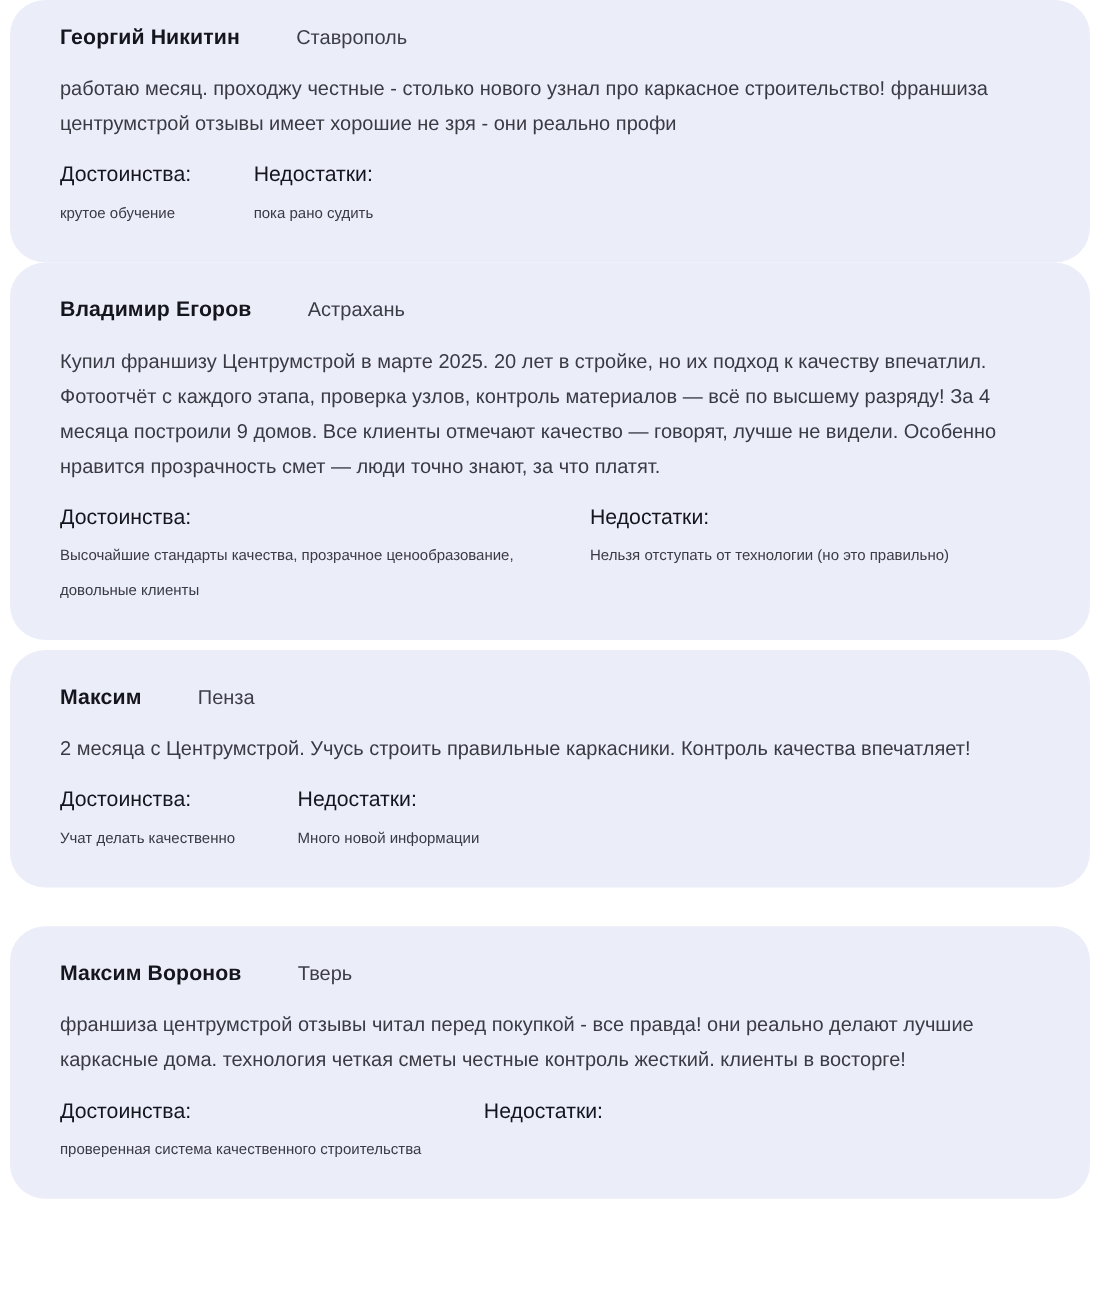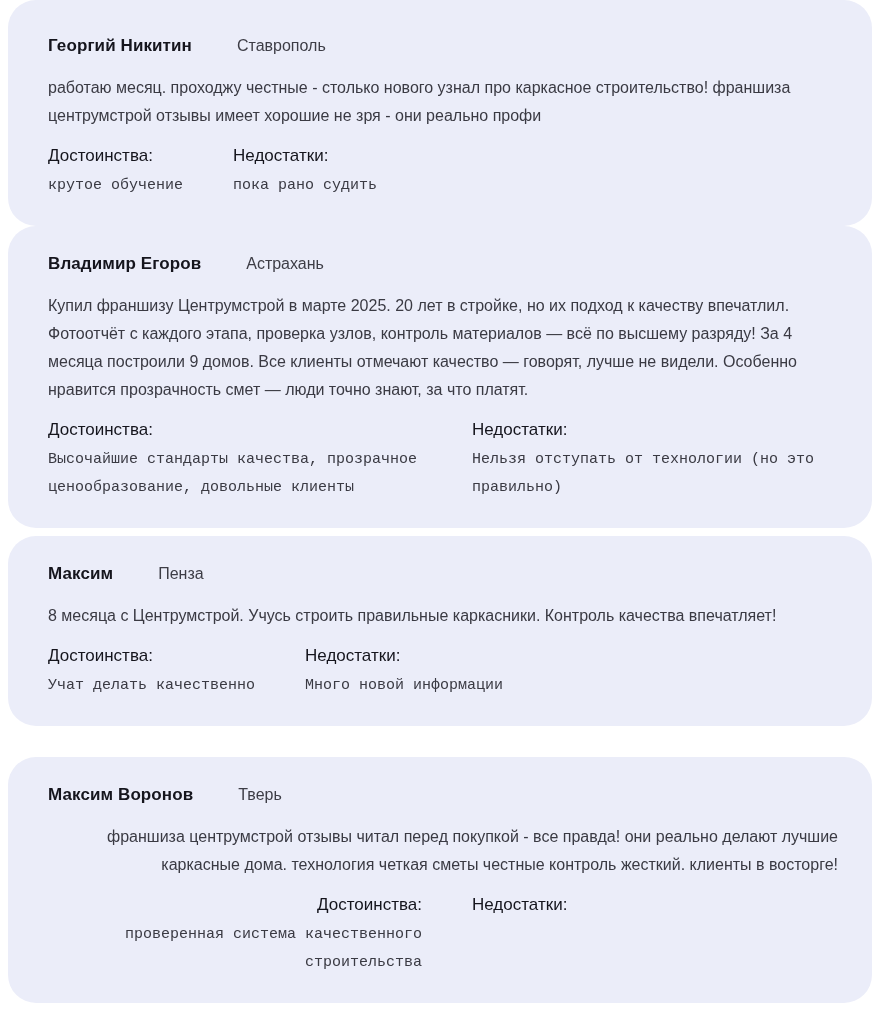--- a/index.html
+++ b/index.html
@@ -12,24 +12,24 @@
     background: #ffffff;
     font-family: "Liberation Sans", sans-serif;
   }
   .reviews-list { padding-top: 0; }
   .card {
     background: var(--card-bg);
     border-radius: 28px;
     margin: 0 2px 0 8px;
     padding: 28px 34px 26px 40px;
   }
-  .card--1 { padding-top: 36px; }
+  .card--1 { padding-top: 20px; }
   .card--2 { }
   .card--3 { margin-top: 8px; }
-  .card--4 { margin-top: 31px; text-align: right; }
+  .card--4 { margin-top: 31px; }
 
   .card-header {
     display: flex;
     align-items: baseline;
     gap: 45px;
   }
   .name {
     font-size: 17px;
     font-weight: 700;
     color: var(--ink-strong);
@@ -53,24 +53,23 @@
   }
   .pc-col { max-width: 374px; }
   .pc-label {
     font-size: 17px;
     font-weight: 400;
     line-height: 28px;
     color: var(--ink-strong);
   }
   .pc-text {
     margin-top: 2px;
-    font-size: 15px;
+    font-size: 12px;
     line-height: 28px;
     color: var(--ink-body);
-    font-family: Liberation Mono, monospace;
   }
 </style>
 </head>
 <body>
 
 <main class="reviews-list">
 
   <article class="card card--1">
     <div class="card-header">
       <span class="name">Георгий Никитин</span>
@@ -105,21 +104,21 @@
         <div class="pc-text">Нельзя отступать от технологии (но это правильно)</div>
       </div>
     </div>
   </article>
 
   <article class="card card--3">
     <div class="card-header">
       <span class="name">Максим</span>
       <span class="city">Пенза</span>
     </div>
-    <p class="review">8 месяца с Центрумстрой. Учусь строить правильные каркасники. Контроль качества впечатляет!</p>
+    <p class="review">2 месяца с Центрумстрой. Учусь строить правильные каркасники. Контроль качества впечатляет!</p>
     <div class="pros-cons">
       <div class="pc-col">
         <div class="pc-label">Достоинства:</div>
         <div class="pc-text">Учат делать качественно</div>
       </div>
       <div class="pc-col">
         <div class="pc-label">Недостатки:</div>
         <div class="pc-text">Много новой информации</div>
       </div>
     </div>

